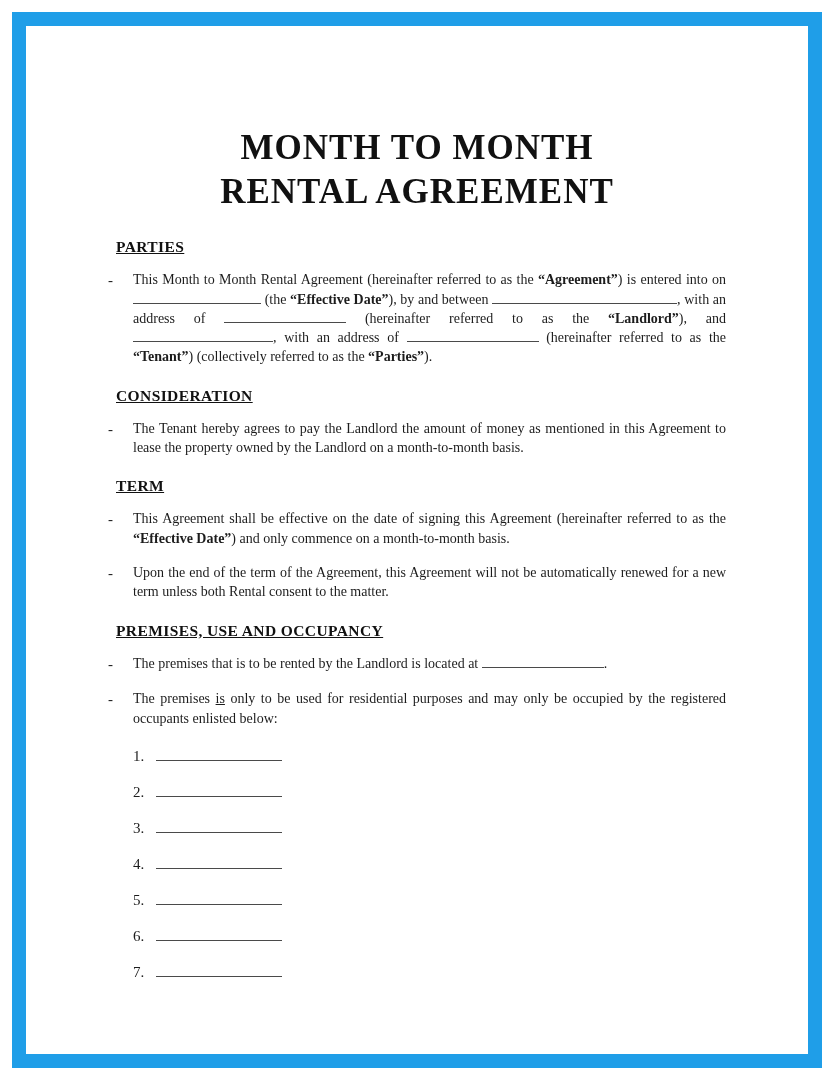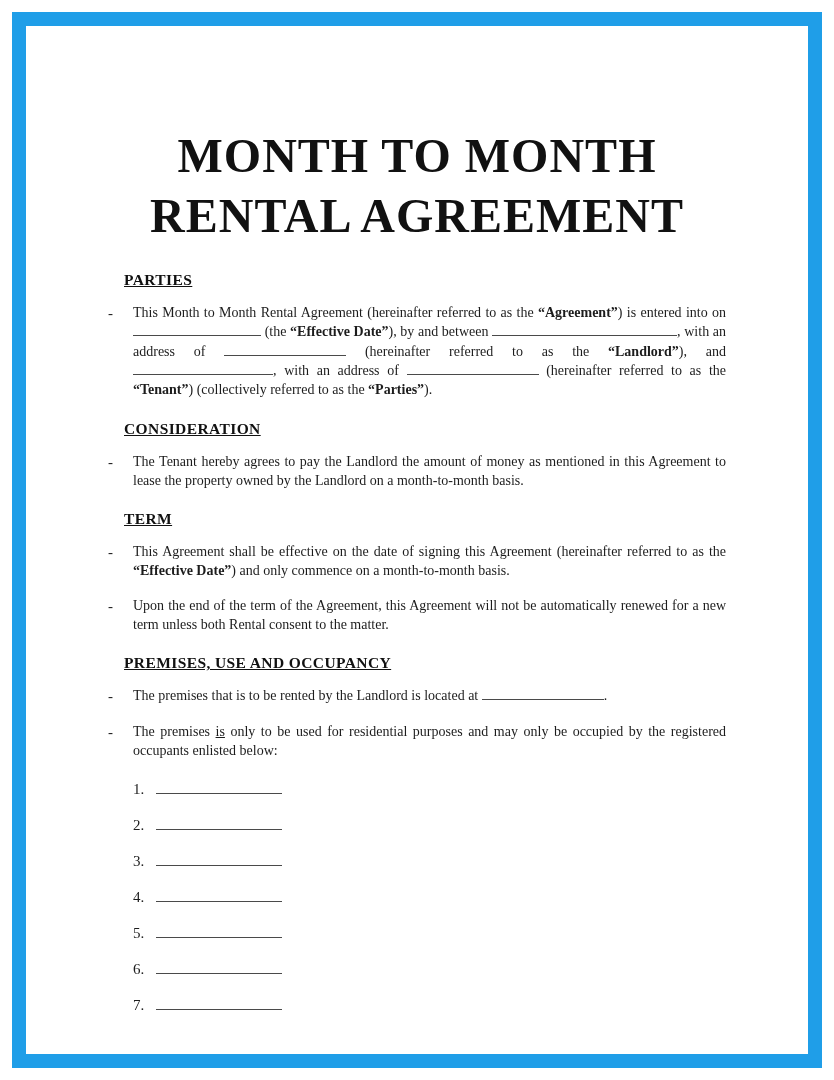--- a/index.html
+++ b/index.html
@@ -19,30 +19,30 @@
     background: #ffffff;
     overflow: hidden;
   }
   .page {
     padding: 100px 82px 0 82px;
   }
 
   .doc-title {
     margin: 0 0 24px 0;
     text-align: center;
-    font-size: 48px;
+    font-size: 35px;
     font-weight: bold;
     line-height: 1.26;
     letter-spacing: 1px;
     color: #111;
   }
   .doc-title span { display: block; }
 
   .section-heading {
-    margin: 20px 0 14px 16px;
+    margin: 20px 0 14px 8px;
     font-size: 15.5px;
     font-weight: bold;
     letter-spacing: 0.4px;
     text-decoration: underline;
     color: #111;
   }
 
   .bullet-item {
     display: flex;
     align-items: flex-start;

